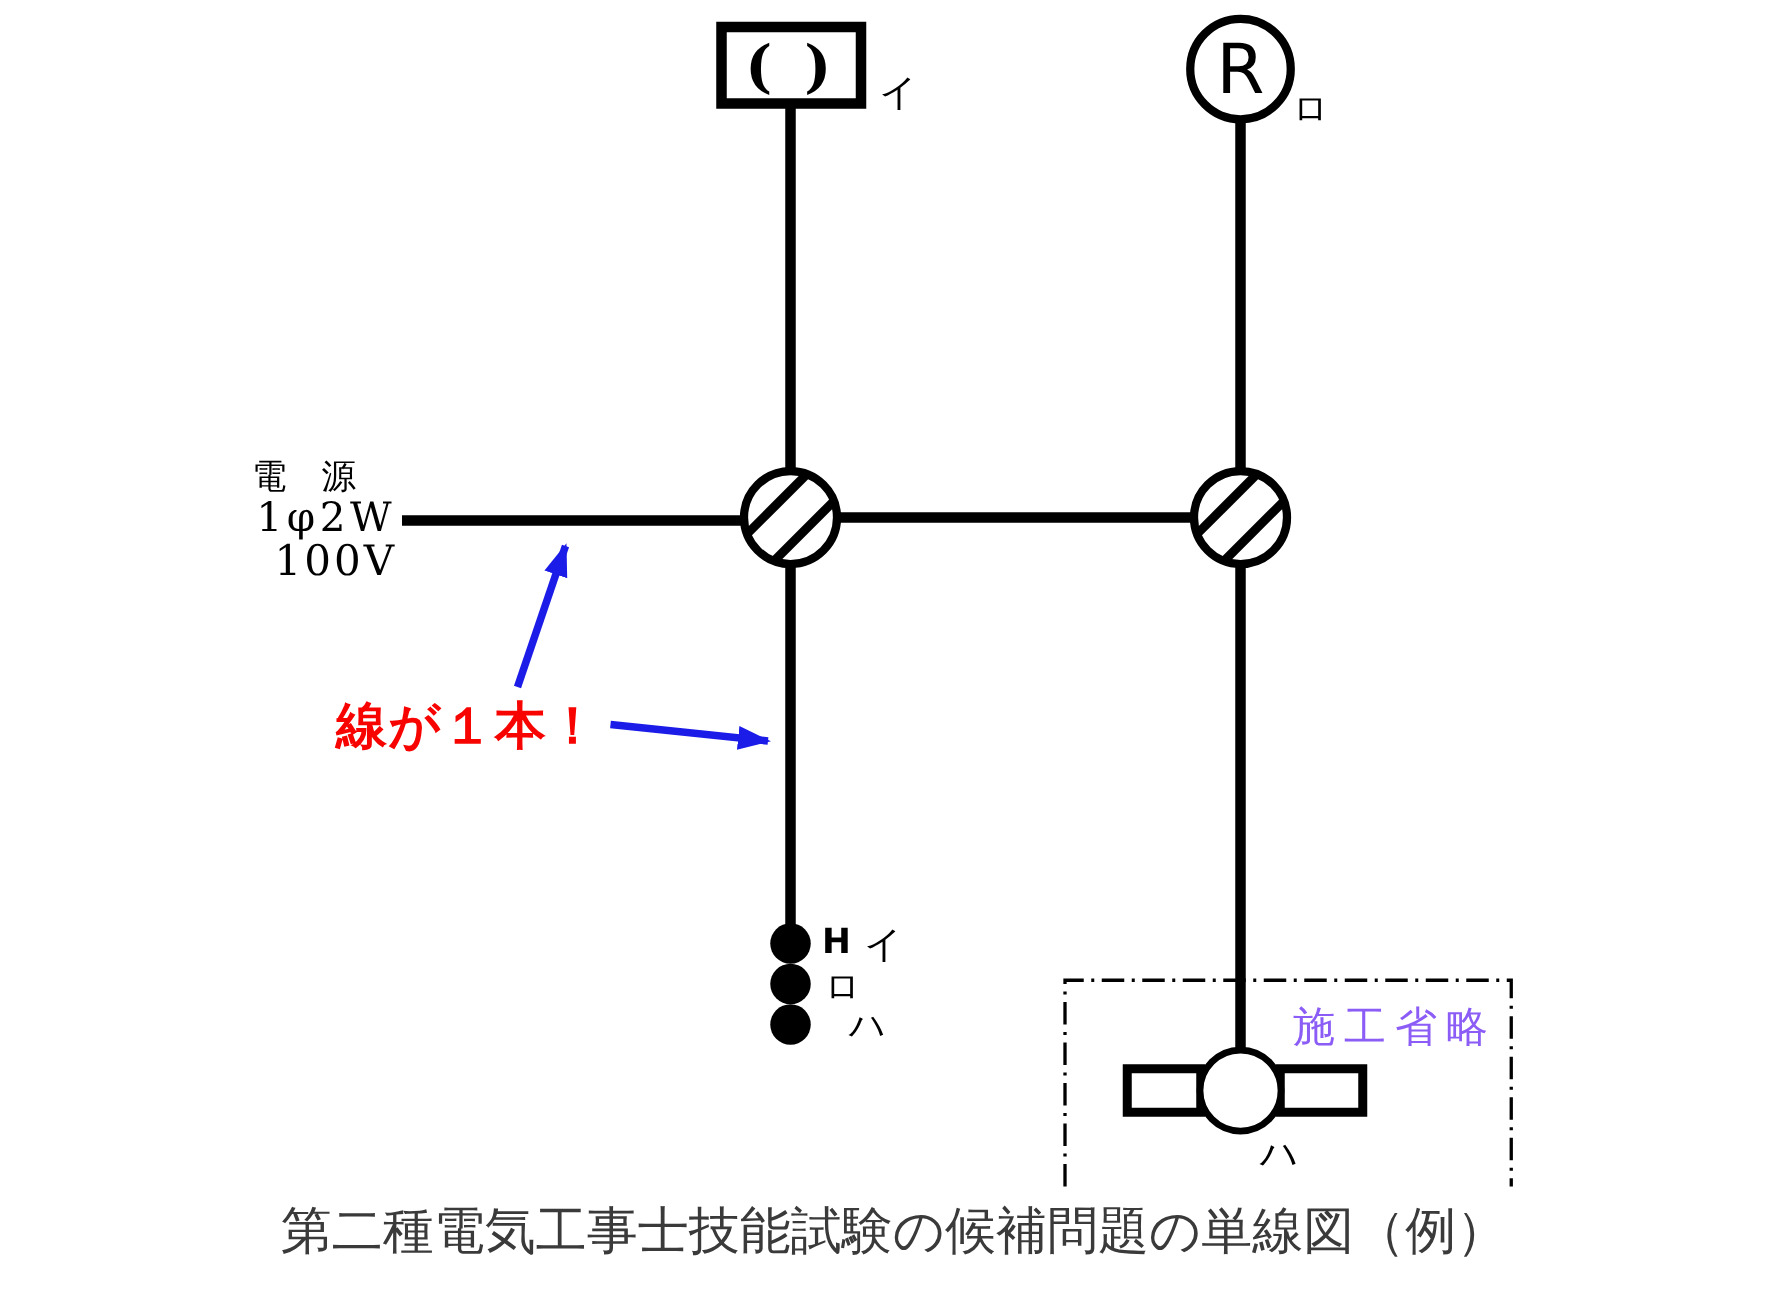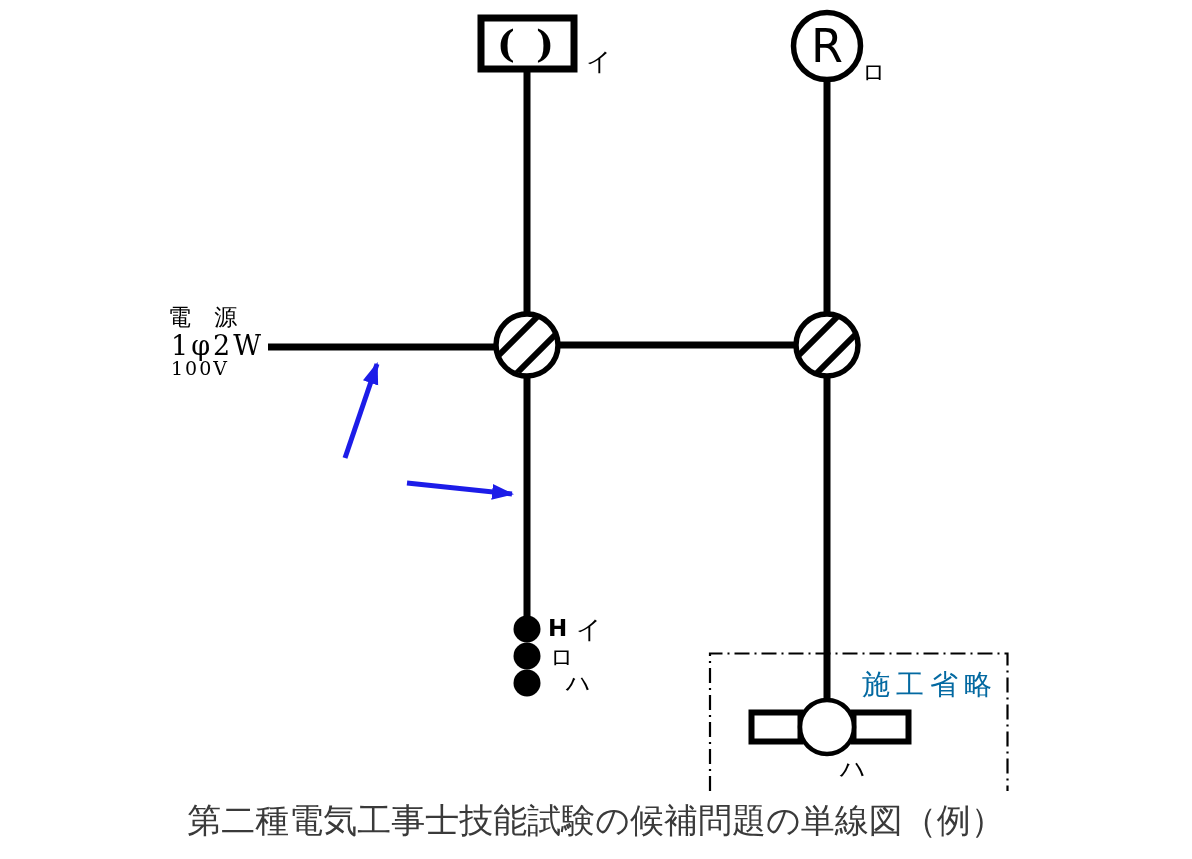--- a/index.html
+++ b/index.html
@@ -10,21 +10,21 @@
     overflow:hidden;
     font-family:"DejaVu Serif", serif;
   }
   .stage svg{position:absolute;left:0;top:0;}
   .txt{position:absolute;white-space:nowrap;color:#000;}
   .serif{font-family:"DejaVu Serif", serif;}
   .sans{font-family:"DejaVu Sans","Liberation Sans", sans-serif;}
 
   .t-source1{left:168px;top:302px;font-size:23px;word-spacing:16px;}
   .t-source2{left:171px;top:330px;font-size:27px;letter-spacing:3px;text-align:right;}
-  .t-source3{left:171px;top:357px;font-size:19px;letter-spacing:2px;}
+  .t-source3{left:183px;top:357px;font-size:28px;letter-spacing:2px;}
   .t-cable{left:277px;top:306px;font-size:28px;}
 
   .sym-paren{
     left:481px;top:16px;width:93px;height:54px;
     display:flex;align-items:center;justify-content:center;
     font-size:38px;font-weight:bold;letter-spacing:4px;
   }
   .t-ceiling-circuit{left:586px;top:45px;font-size:25px;}
 
   .sym-r{
@@ -32,21 +32,21 @@
     display:flex;align-items:center;justify-content:center;
     font-size:46px;
   }
   .t-recept-circuit{left:862px;top:57px;font-size:23px;}
 
   .t-sw-pilot{left:548px;top:615px;font-size:23px;font-weight:bold;}
   .t-sw-1{left:576px;top:613px;font-size:25px;}
   .t-sw-2{left:550px;top:642px;font-size:23px;}
   .t-sw-3{left:566px;top:667px;font-size:24px;}
 
-  .t-omission{left:862px;top:666px;font-size:28px;letter-spacing:6px;color:#0369a1;}
+  .t-omission{left:862px;top:666px;font-size:28px;letter-spacing:6px;color:#8b5cf6;}
   .t-fluor-circuit{left:840px;top:752px;font-size:25px;}
 
   .t-annotation{left:224px;top:461px;font-size:34px;font-weight:bold;letter-spacing:1px;}
   .t-caption{left:0;top:798px;width:100%;text-align:center;font-size:34px;}
 </style>
 </head>
 <body>
 
 <div class="stage">
 
@@ -123,15 +123,16 @@
   <div class="txt serif t-recept-circuit">ロ</div>
 
   <div class="txt sans t-sw-pilot">H</div>
   <div class="txt serif t-sw-1">イ</div>
   <div class="txt serif t-sw-2">ロ</div>
   <div class="txt serif t-sw-3">ハ</div>
 
   <div class="txt serif t-omission">施工省略</div>
   <div class="txt serif t-fluor-circuit">ハ</div>
 
+  <div class="txt sans t-annotation" style="color: rgb(248, 4, 0);">線が１本！</div>
 
   <div class="txt sans t-caption" style="color: rgb(58, 58, 58);">第二種電気工事士技能試験の候補問題の単線図（例）</div>
 </div>
 
 </body></html>

